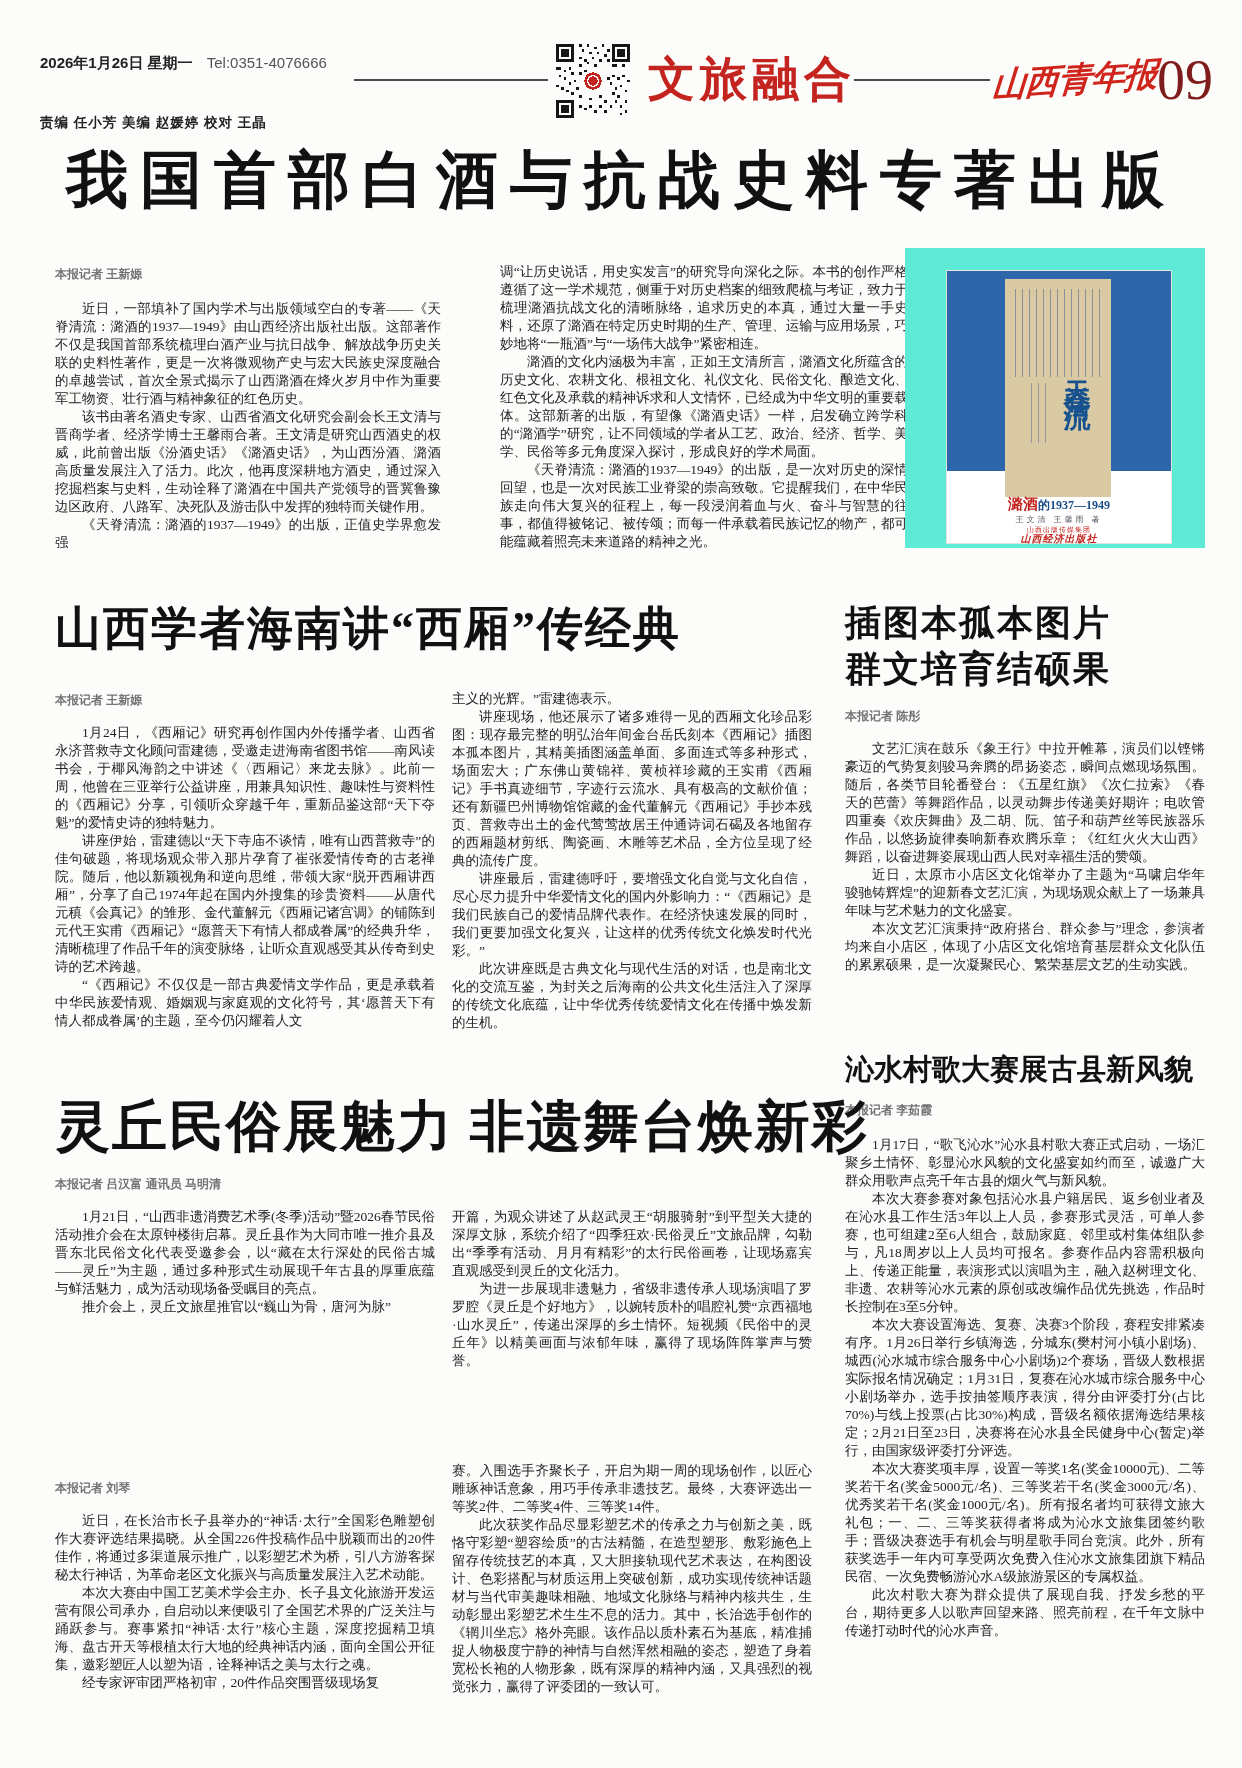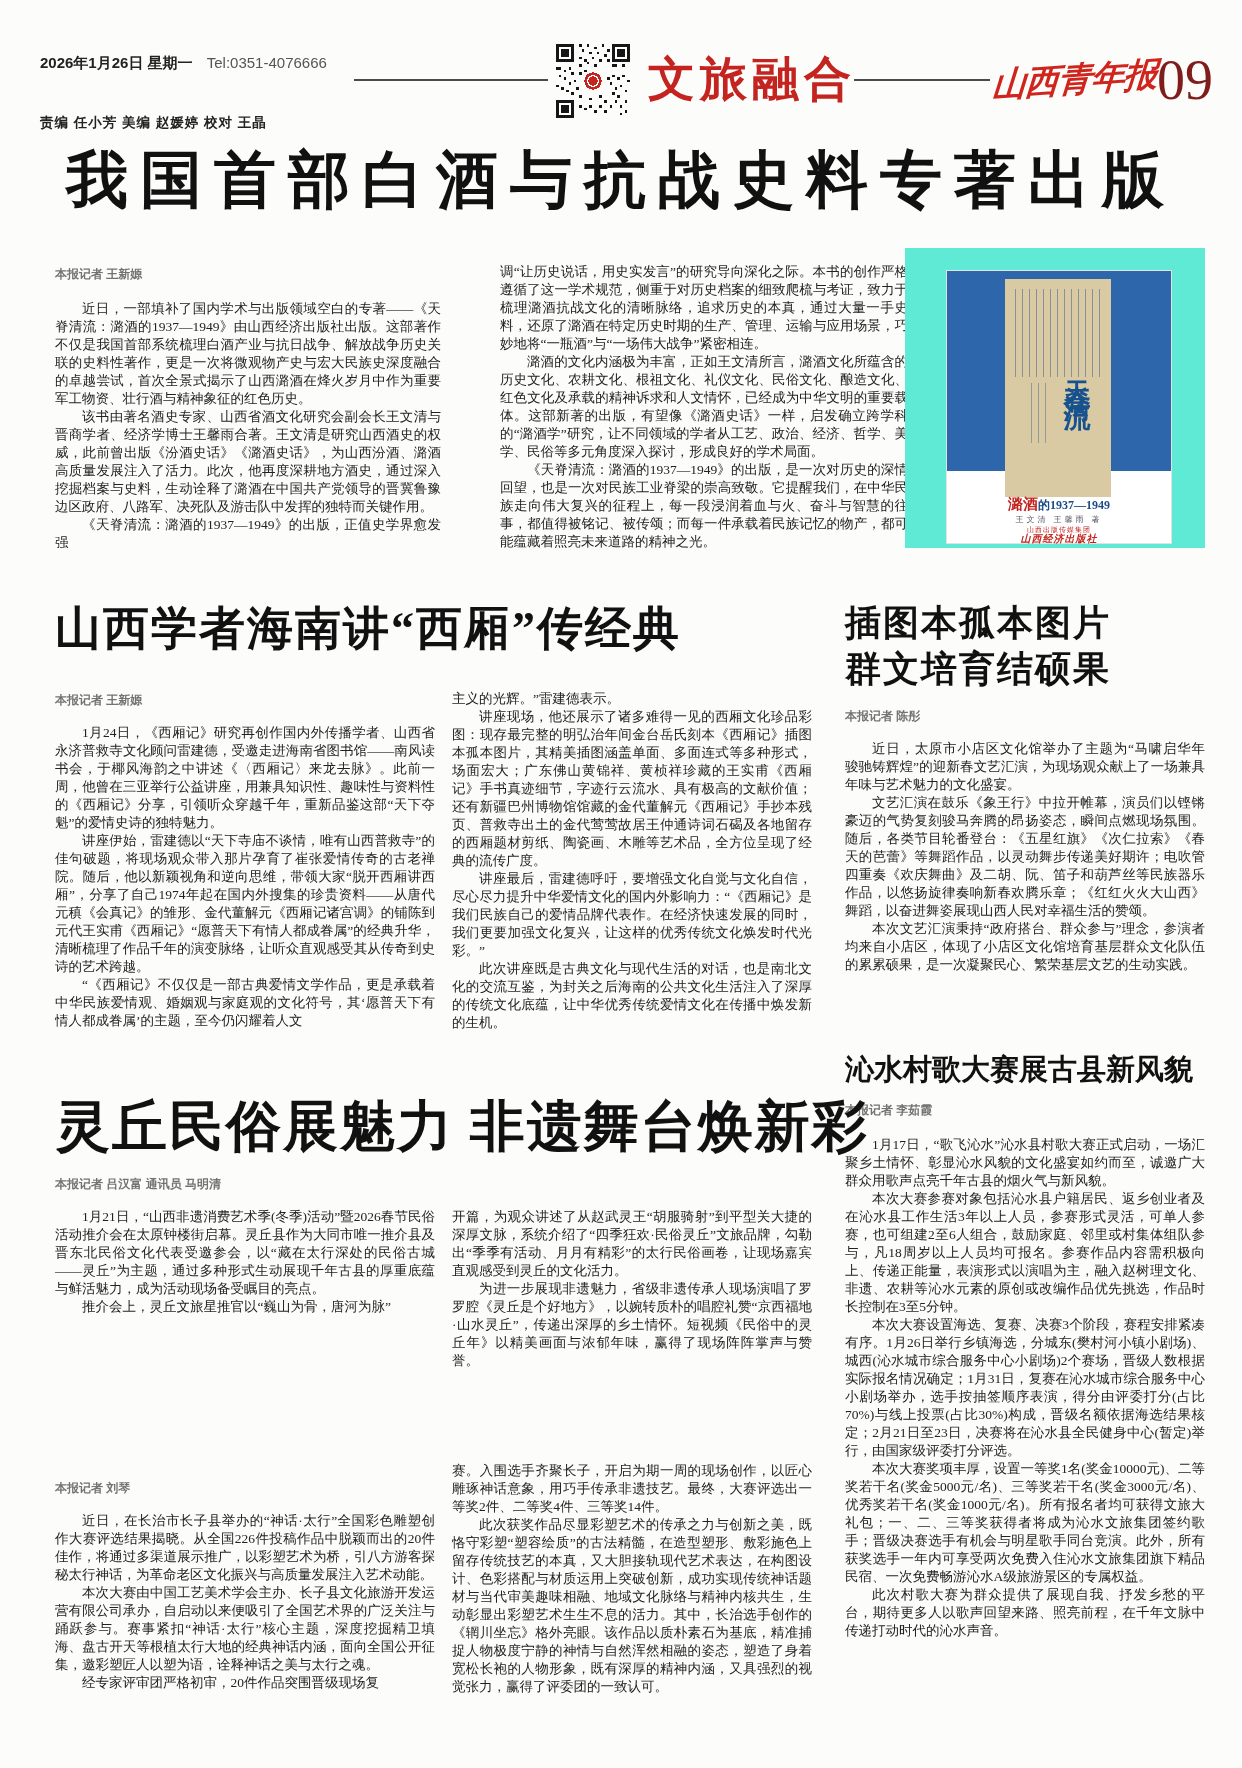--- a/index.html
+++ b/index.html
@@ -188,22 +188,22 @@
     <p>讲座最后，雷建德呼吁，要增强文化自觉与文化自信，尽心尽力提升中华爱情文化的国内外影响力：“《西厢记》是我们民族自己的爱情品牌代表作。在经济快速发展的同时，我们更要加强文化复兴，让这样的优秀传统文化焕发时代光彩。”</p>
     <p>此次讲座既是古典文化与现代生活的对话，也是南北文化的交流互鉴，为封关之后海南的公共文化生活注入了深厚的传统文化底蕴，让中华优秀传统爱情文化在传播中焕发新的生机。</p>
   </div>
 
   <div class="abs h-side" style="left:845px;top:600px;width:360px;">
     <div>插图本孤本图片</div>
     <div>群文培育结硕果</div>
   </div>
   <div class="abs byline" style="left:845px;top:708px;">本报记者 陈彤</div>
   <div class="abs body-col" style="left:845px;top:740px;width:360px;height:272px;">
+    <p>文艺汇演在鼓乐《象王行》中拉开帷幕，演员们以铿锵豪迈的气势复刻骏马奔腾的昂扬姿态，瞬间点燃现场氛围。随后，各类节目轮番登台：《五星红旗》《次仁拉索》《春天的芭蕾》等舞蹈作品，以灵动舞步传递美好期许；电吹管四重奏《欢庆舞曲》及二胡、阮、笛子和葫芦丝等民族器乐作品，以悠扬旋律奏响新春欢腾乐章；《红红火火大山西》舞蹈，以奋进舞姿展现山西人民对幸福生活的赞颂。</p>
     <p>近日，太原市小店区文化馆举办了主题为“马啸启华年 骏驰铸辉煌”的迎新春文艺汇演，为现场观众献上了一场兼具年味与艺术魅力的文化盛宴。</p>
-    <p>文艺汇演在鼓乐《象王行》中拉开帷幕，演员们以铿锵豪迈的气势复刻骏马奔腾的昂扬姿态，瞬间点燃现场氛围。随后，各类节目轮番登台：《五星红旗》《次仁拉索》《春天的芭蕾》等舞蹈作品，以灵动舞步传递美好期许；电吹管四重奏《欢庆舞曲》及二胡、阮、笛子和葫芦丝等民族器乐作品，以悠扬旋律奏响新春欢腾乐章；《红红火火大山西》舞蹈，以奋进舞姿展现山西人民对幸福生活的赞颂。</p>
     <p>本次文艺汇演秉持“政府搭台、群众参与”理念，参演者均来自小店区，体现了小店区文化馆培育基层群众文化队伍的累累硕果，是一次凝聚民心、繁荣基层文艺的生动实践。</p>
   </div>
 
   <div class="abs h-side2" style="left:845px;top:1050px;">沁水村歌大赛展古县新风貌</div>
   <div class="abs byline" style="left:845px;top:1102px;">本报记者 李茹霞</div>
   <div class="abs body-col" style="left:845px;top:1136px;width:360px;height:628px;">
     <p>1月17日，“歌飞沁水”沁水县村歌大赛正式启动，一场汇聚乡土情怀、彰显沁水风貌的文化盛宴如约而至，诚邀广大群众用歌声点亮千年古县的烟火气与新风貌。</p>
     <p>本次大赛参赛对象包括沁水县户籍居民、返乡创业者及在沁水县工作生活3年以上人员，参赛形式灵活，可单人参赛，也可组建2至6人组合，鼓励家庭、邻里或村集体组队参与，凡18周岁以上人员均可报名。参赛作品内容需积极向上、传递正能量，表演形式以演唱为主，融入赵树理文化、非遗、农耕等沁水元素的原创或改编作品优先挑选，作品时长控制在3至5分钟。</p>
     <p>本次大赛设置海选、复赛、决赛3个阶段，赛程安排紧凑有序。1月26日举行乡镇海选，分城东(樊村河小镇小剧场)、城西(沁水城市综合服务中心小剧场)2个赛场，晋级人数根据实际报名情况确定；1月31日，复赛在沁水城市综合服务中心小剧场举办，选手按抽签顺序表演，得分由评委打分(占比70%)与线上投票(占比30%)构成，晋级名额依据海选结果核定；2月21日至23日，决赛将在沁水县全民健身中心(暂定)举行，由国家级评委打分评选。</p>
     <p>本次大赛奖项丰厚，设置一等奖1名(奖金10000元)、二等奖若干名(奖金5000元/名)、三等奖若干名(奖金3000元/名)、优秀奖若干名(奖金1000元/名)。所有报名者均可获得文旅大礼包；一、二、三等奖获得者将成为沁水文旅集团签约歌手；晋级决赛选手有机会与明星歌手同台竞演。此外，所有获奖选手一年内可享受两次免费入住沁水文旅集团旗下精品民宿、一次免费畅游沁水A级旅游景区的专属权益。</p>

